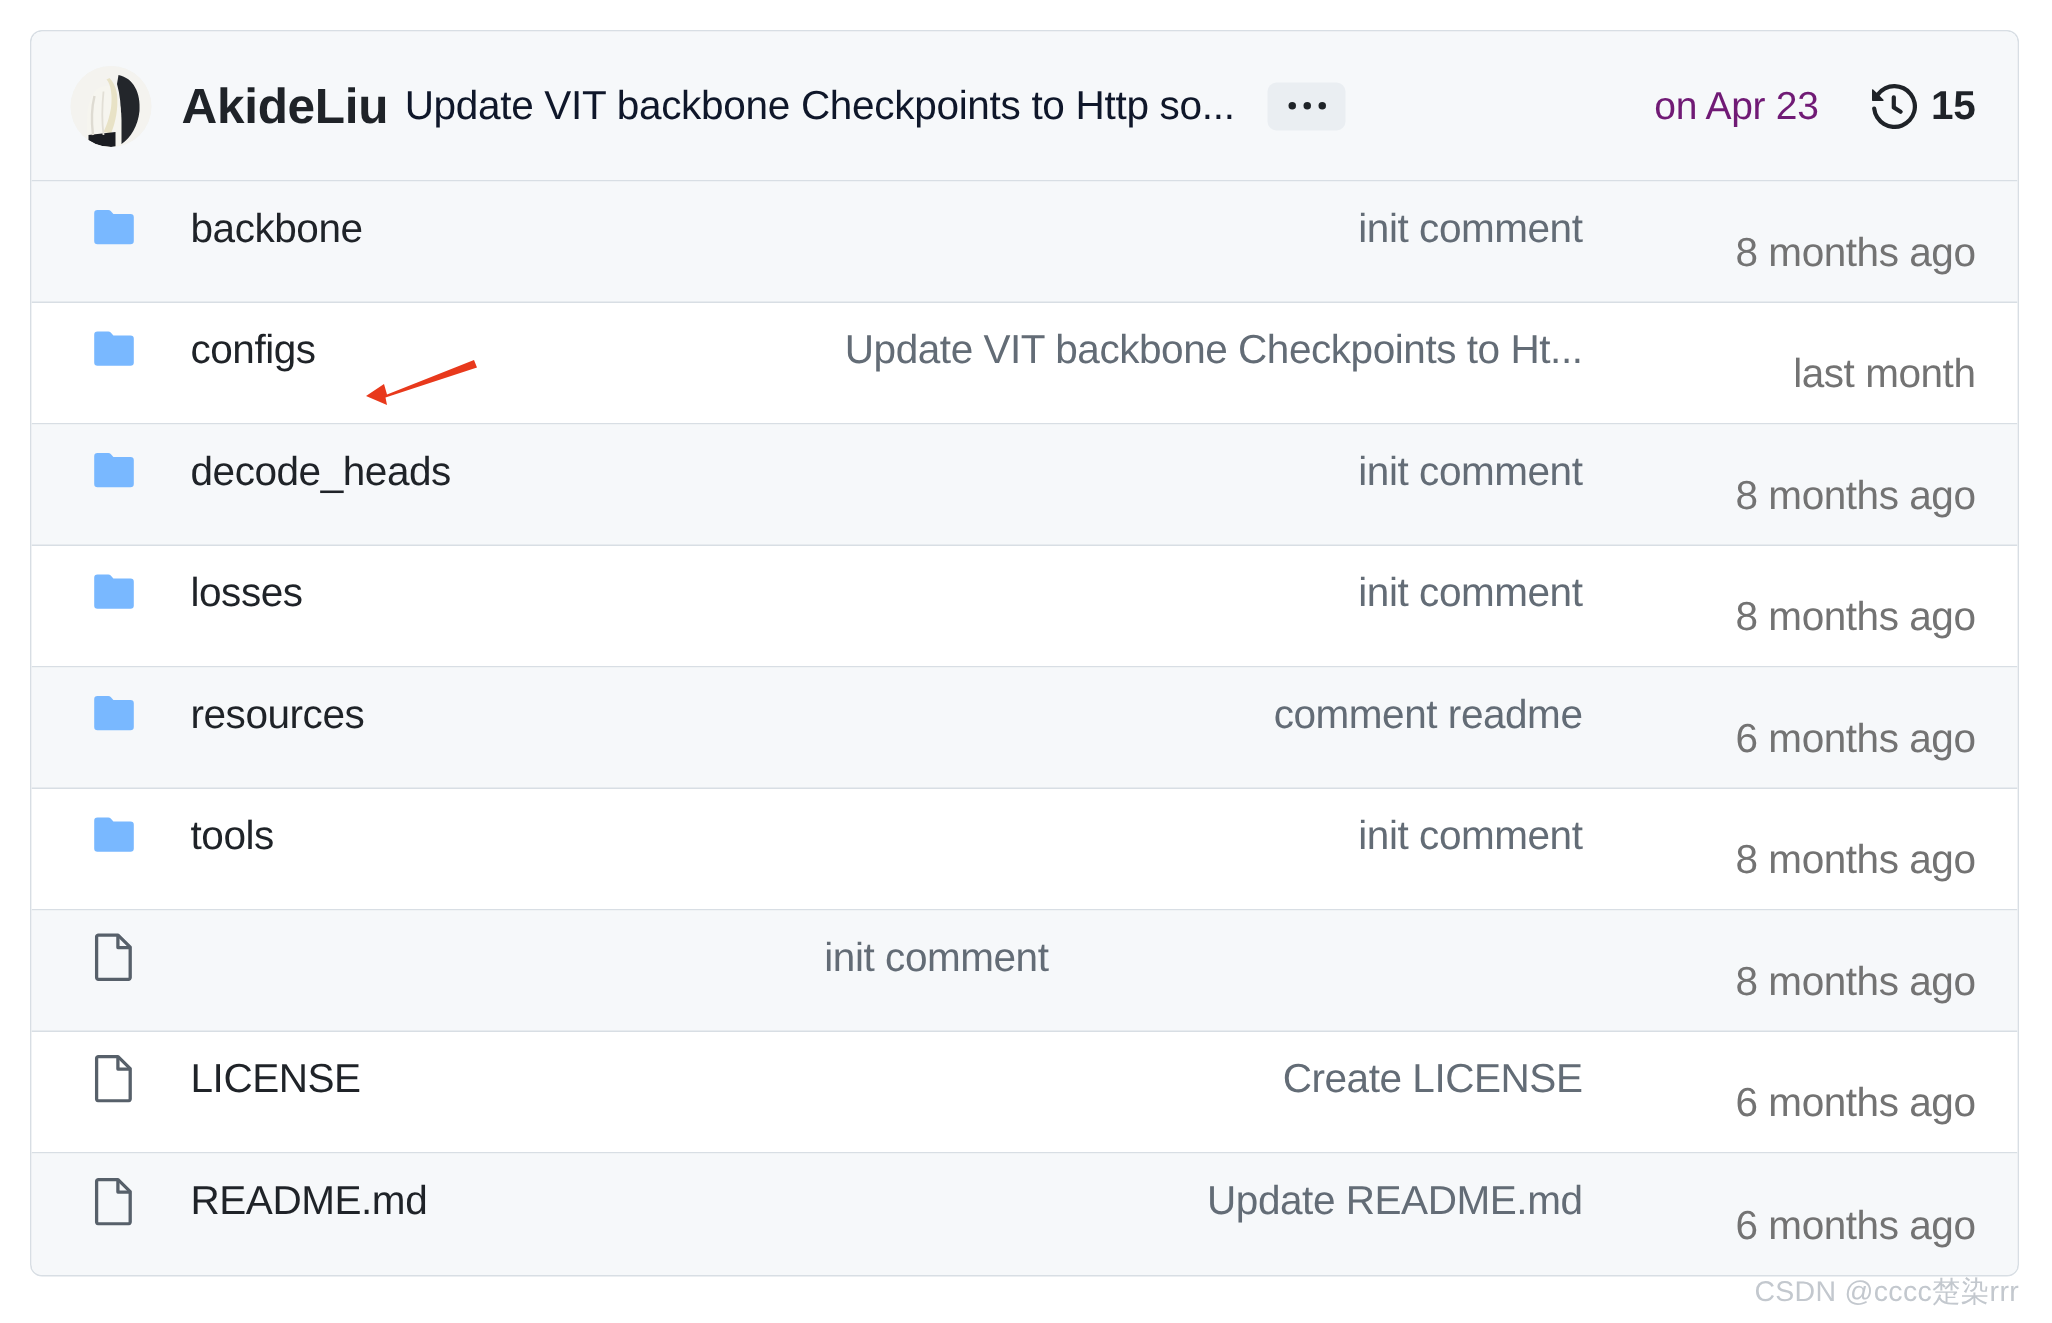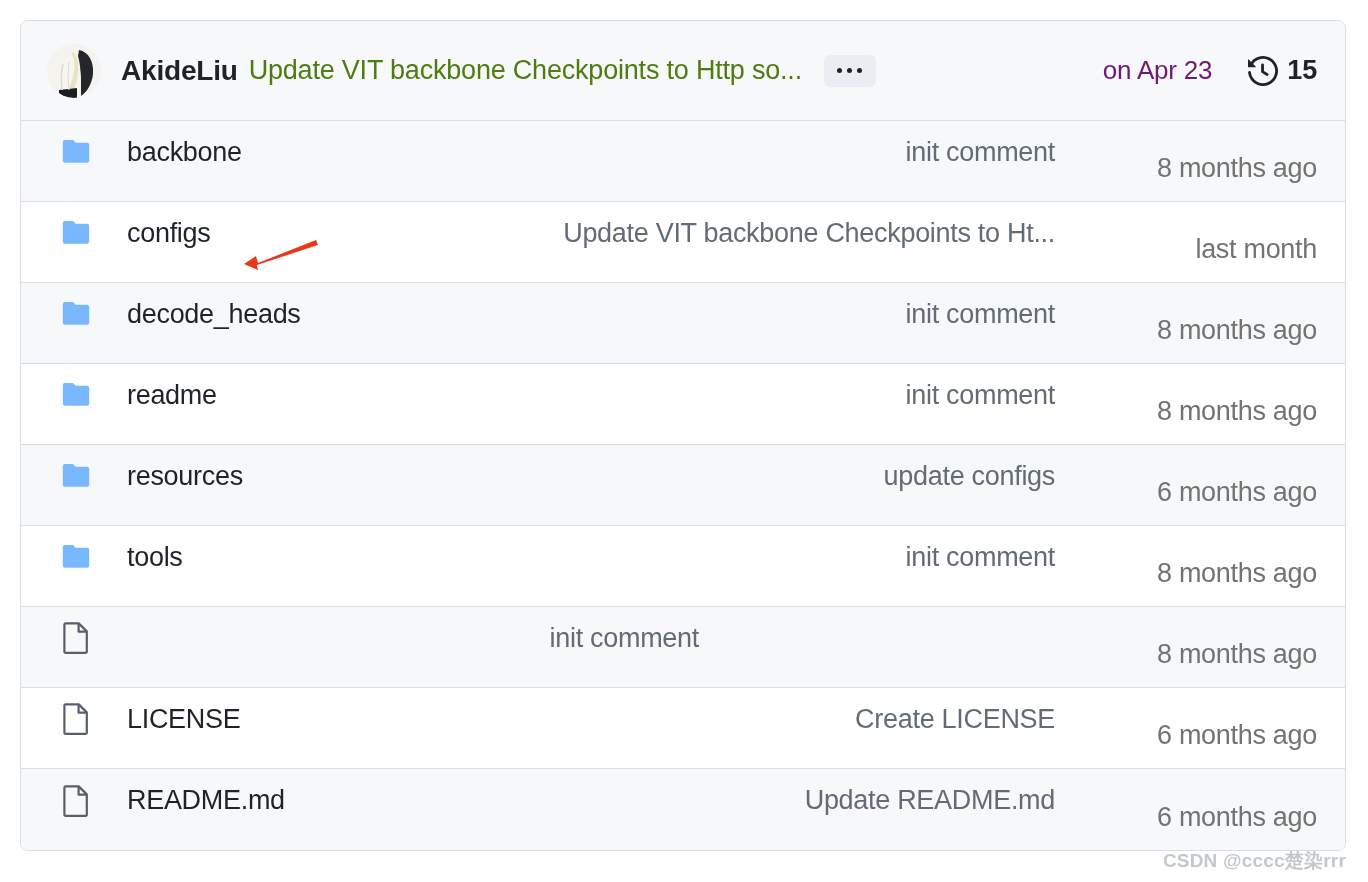--- a/index.html
+++ b/index.html
@@ -55,31 +55,31 @@
   .commit-msg-wrap {
     display: flex;
     align-items: center;
     margin-left: 20px;
     min-width: 0;
     flex: 1 1 auto;
     overflow: hidden;
   }
 
   .commit-author {
-    font-size: 28px;
+    font-size: 33px;
     font-weight: bold;
     color: #1f2328;
     white-space: nowrap;
     letter-spacing: -0.2px;
   }
 
   .commit-title {
     font-size: 27px;
     font-weight: normal;
-    color: #4d7c0f;
+    color: #0f172a;
     white-space: nowrap;
     margin-left: 11px;
     overflow: hidden;
     text-overflow: ellipsis;
     max-width: 660px;
     letter-spacing: -0.2px;
   }
 
   .ellipsis-btn {
     flex: 0 0 auto;
@@ -202,21 +202,20 @@
 
   
   .watermark {
     position: absolute;
     right: 22px;
     bottom: 8px;
     font-size: 19px;
     color: #c3c8ce;
     white-space: nowrap;
     letter-spacing: 0.2px;
-    font-weight: bold;
   }
 </style>
 </head>
 <body>
 
 <div id="root">
 
   <div class="file-table">
 
     <div class="commit-header">
@@ -296,32 +295,32 @@
           <span class="row-name">decode_heads</span>
           <span class="row-commit">init comment</span>
           <span class="row-age">8 months ago</span>
         </div>
         <div class="row">
           <span class="row-icon">
             <svg width="30" height="26" viewBox="0 0 30 26" aria-hidden="true">
               <path d="M1.8 3.2A2.2 2.2 0 0 1 4 1h7.2a2.2 2.2 0 0 1 1.62.72L14.6 3.7H26a2.2 2.2 0 0 1 2.2 2.2v15.7A2.2 2.2 0 0 1 26 23.8H4a2.2 2.2 0 0 1-2.2-2.2Z" fill="#79b8ff"></path>
             </svg>
           </span>
-          <span class="row-name">readme</span>
+          <span class="row-name">losses</span>
           <span class="row-commit">init comment</span>
           <span class="row-age">8 months ago</span>
         </div>
         <div class="row alt">
           <span class="row-icon">
             <svg width="30" height="26" viewBox="0 0 30 26" aria-hidden="true">
               <path d="M1.8 3.2A2.2 2.2 0 0 1 4 1h7.2a2.2 2.2 0 0 1 1.62.72L14.6 3.7H26a2.2 2.2 0 0 1 2.2 2.2v15.7A2.2 2.2 0 0 1 26 23.8H4a2.2 2.2 0 0 1-2.2-2.2Z" fill="#79b8ff"></path>
             </svg>
           </span>
           <span class="row-name">resources</span>
-          <span class="row-commit">update configs</span>
+          <span class="row-commit">comment readme</span>
           <span class="row-age">6 months ago</span>
         </div>
         <div class="row">
           <span class="row-icon">
             <svg width="30" height="26" viewBox="0 0 30 26" aria-hidden="true">
               <path d="M1.8 3.2A2.2 2.2 0 0 1 4 1h7.2a2.2 2.2 0 0 1 1.62.72L14.6 3.7H26a2.2 2.2 0 0 1 2.2 2.2v15.7A2.2 2.2 0 0 1 26 23.8H4a2.2 2.2 0 0 1-2.2-2.2Z" fill="#79b8ff"></path>
             </svg>
           </span>
           <span class="row-name">tools</span>
           <span class="row-commit">init comment</span>

